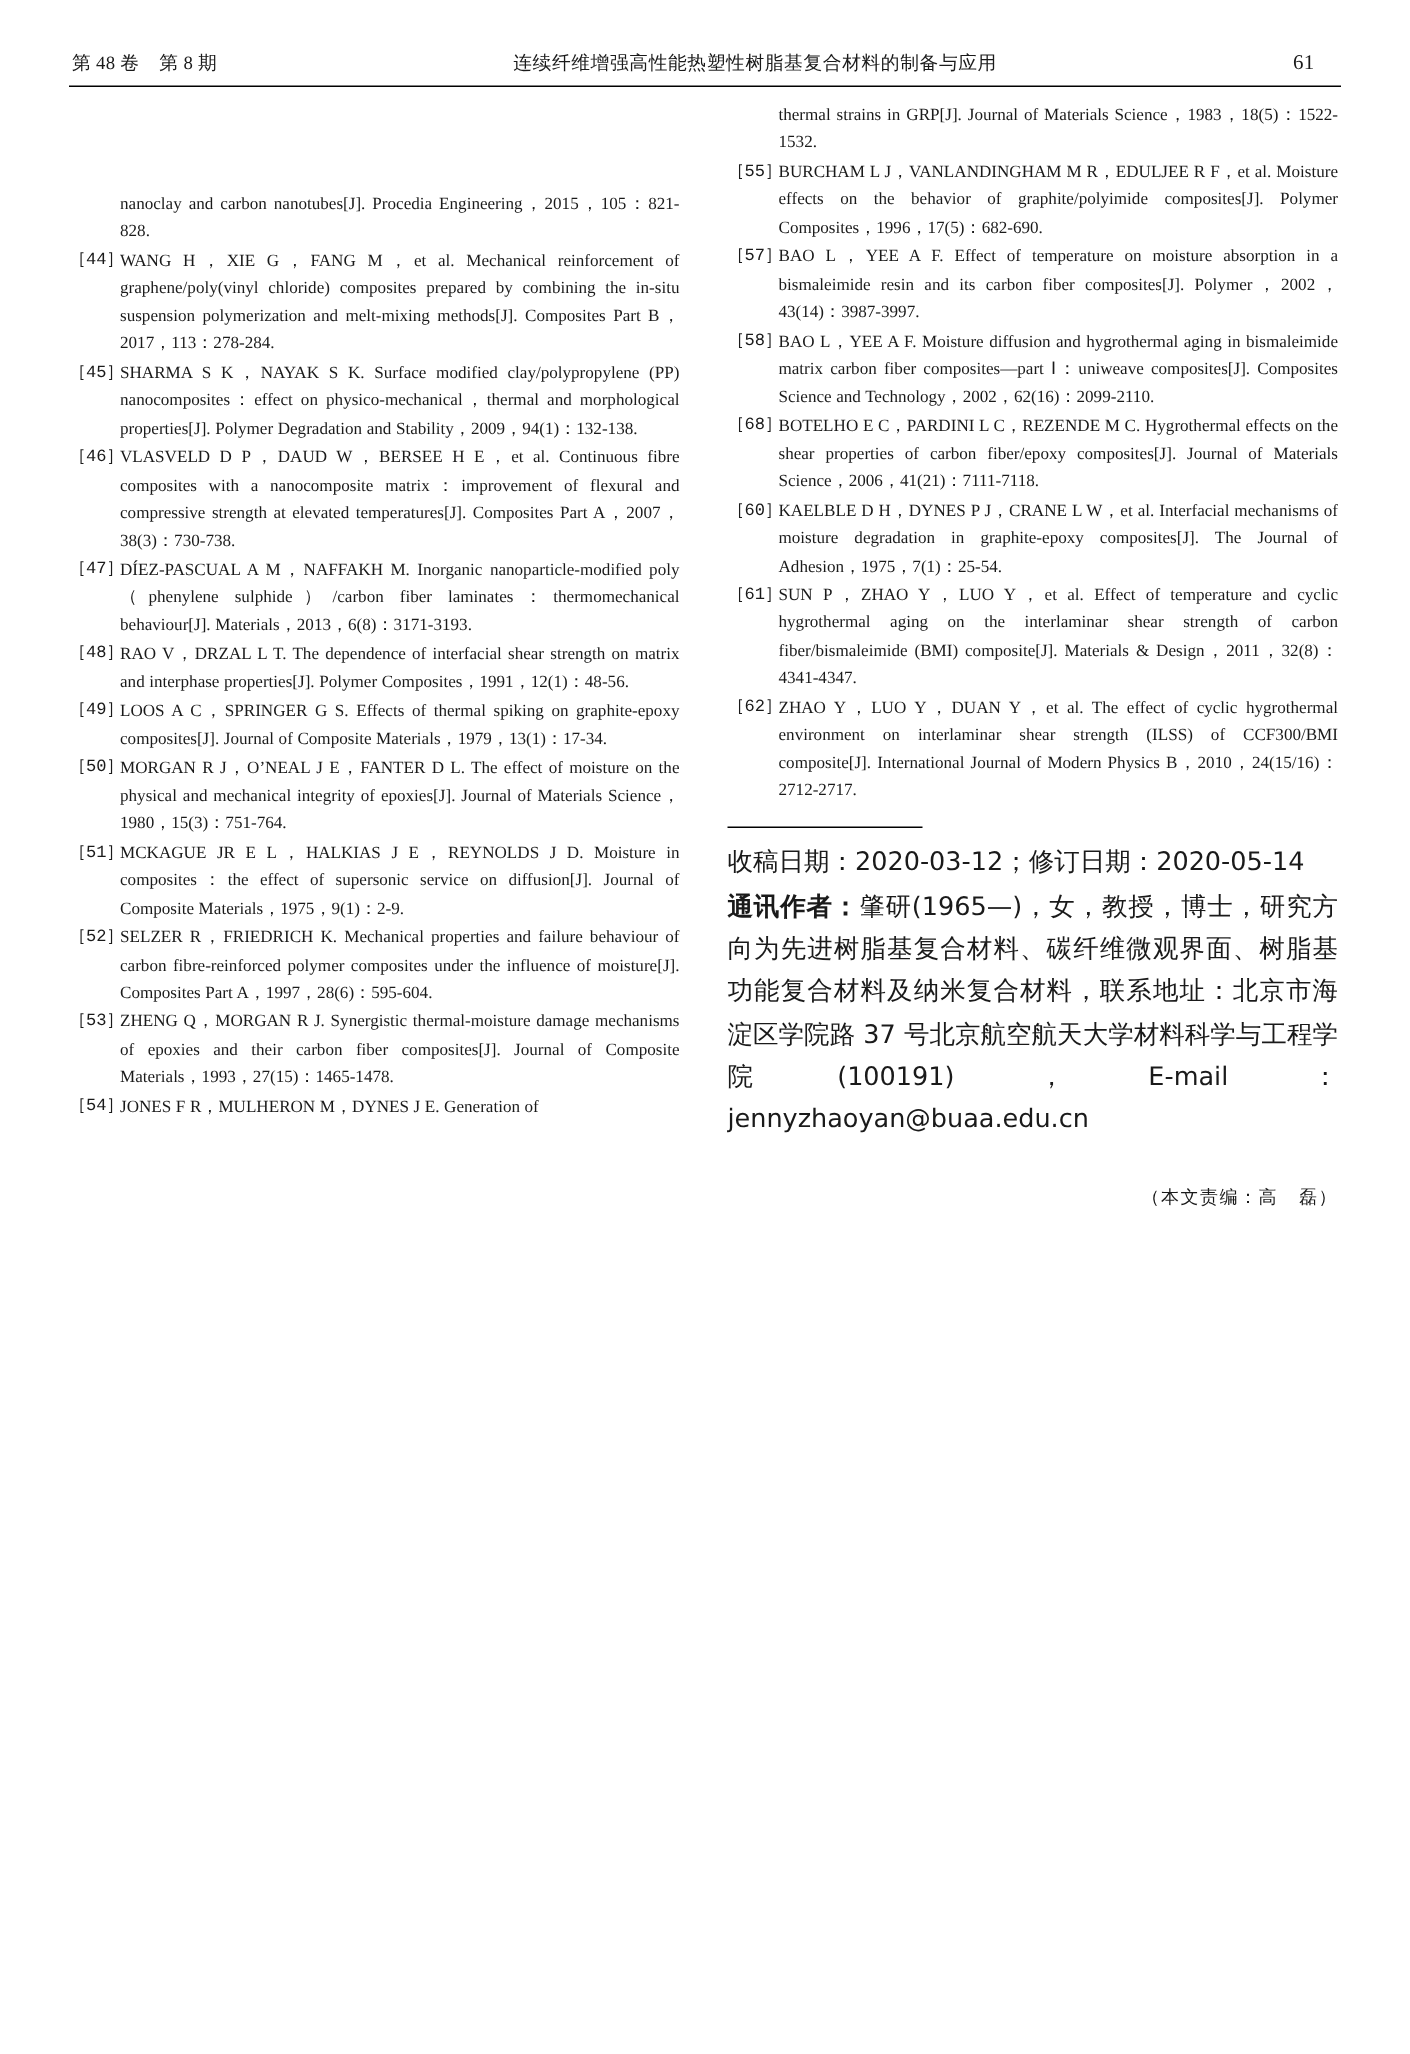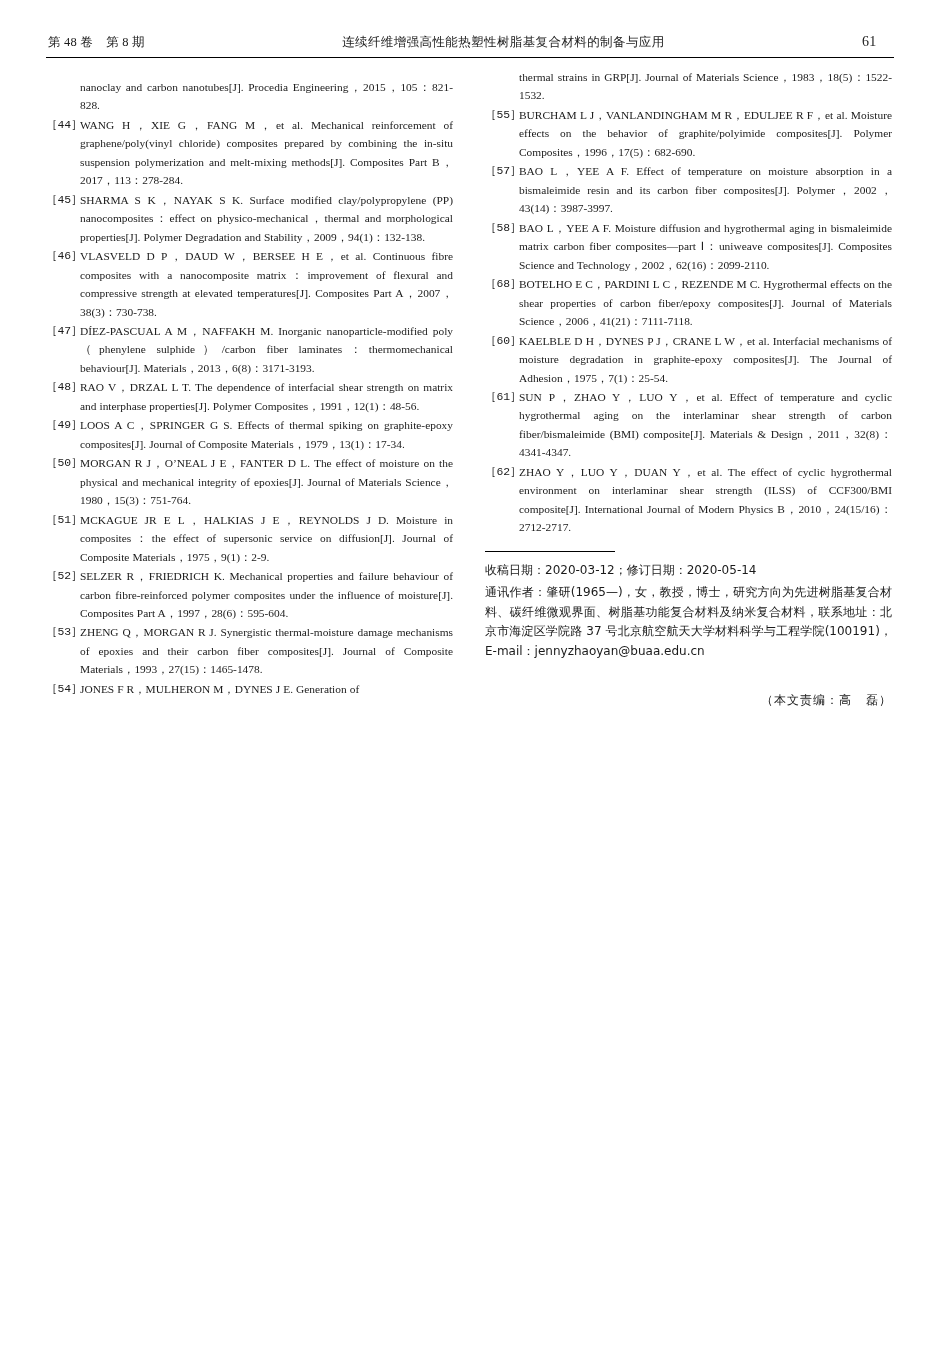--- a/index.html
+++ b/index.html
@@ -89,26 +89,26 @@
 
   
   .foot-rule {
     width: 130px;
     border: 0;
     border-top: 1px solid #000;
     margin: 14px 0 9px 0;
   }
   .foot {
     font-family: "DejaVu Sans", sans-serif;
-    font-size: 12px;
+    font-size: 17px;
     line-height: 1.66;
     text-align: justify;
   }
   .foot p { margin: 0 0 2px 0; }
-  .foot .label { font-weight: normal; }
+  .foot .label { font-weight: bold; }
   .editor {
     text-align: right;
     font-family: "DejaVu Sans", sans-serif;
     font-size: 12px;
     margin-top: 30px;
     letter-spacing: 1px;
   }
   .editor .gap { display: inline-block; width: 14px; }
 </style>
 </head>

